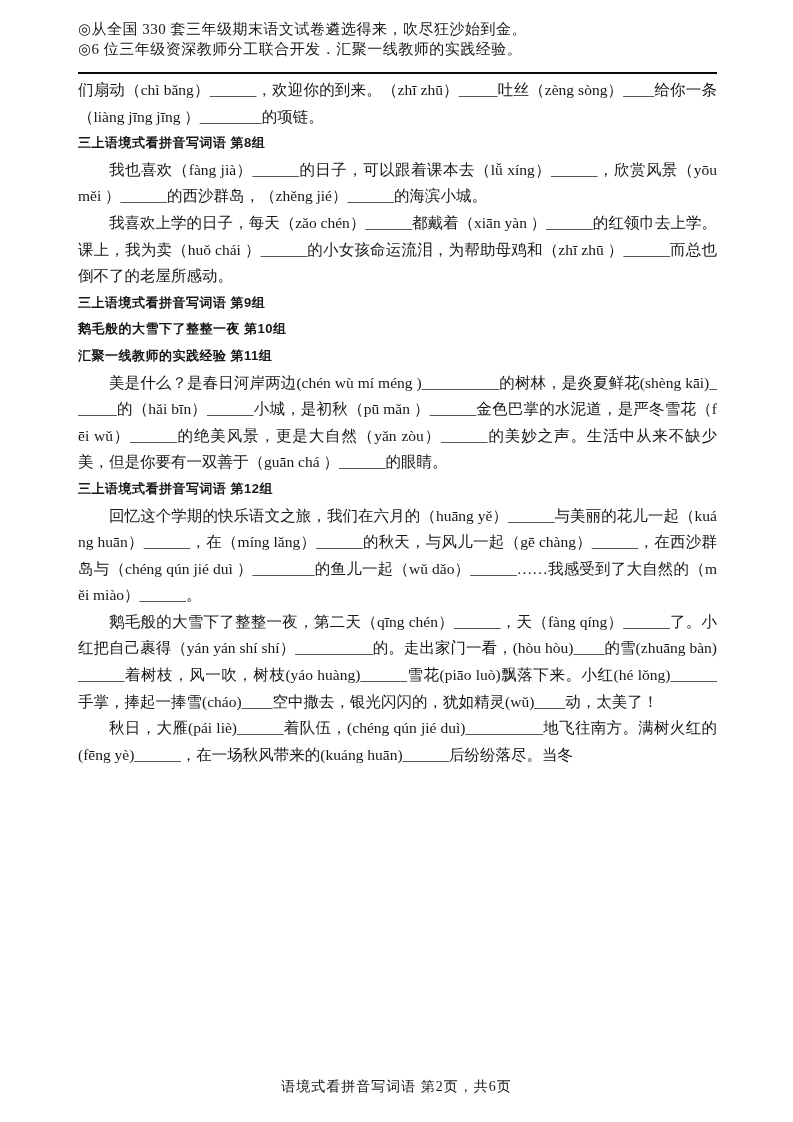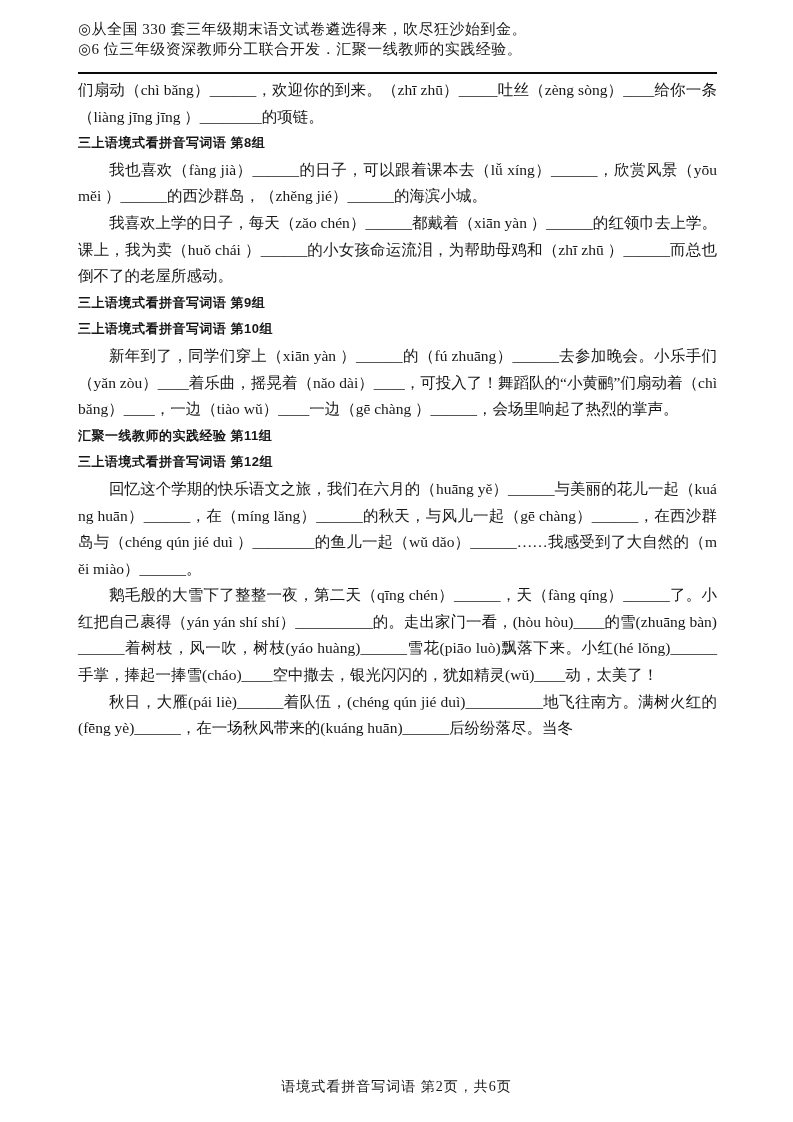--- a/index.html
+++ b/index.html
@@ -76,26 +76,26 @@
       <div class="group-heading">三上语境式看拼音写词语 第8组</div>
       <p>我也喜欢（fàng jià）______的日子，可以跟着课本去（lǚ xíng）______，欣赏风景（yōu měi ）______的西沙群岛，（zhěng jié）______的海滨小城。</p>
       <p>我喜欢上学的日子，每天（zǎo chén）______都戴着（xiān yàn ）______的红领巾去上学。课上，我为卖（huǒ chái ）______的小女孩命运流泪，为帮助母鸡和（zhī zhū ）______而总也倒不了的老屋所感动。</p>
     </div>
 
     <div>
       <div class="group-heading">三上语境式看拼音写词语 第9组</div>
     </div>
 
     <div>
-      <div class="group-heading">三上语境式看拼音写词语 第10组</div>
-      <p>新年到了，同学们穿上（xiān  yàn ）______的（fú zhuāng）______去参加晚会。小乐手们（yǎn  zòu）____着乐曲，摇晃着（nǎo dài）____，可投入了！舞蹈队的“小黄鹂”们扇动着（chì  bǎng）____，一边（tiào wǔ）____一边（gē  chàng ）______，会场里响起了热烈的掌声。</p>
+      <div class="group-heading">鹅毛般的大雪下了整整一夜 第10组</div>
     </div>
 
     <div>
       <div class="group-heading">汇聚一线教师的实践经验 第11组</div>
+      <p>美是什么？是春日河岸两边(chén wù mí méng )__________的树林，是炎夏鲜花(shèng kāi)______的（hǎi bīn）______小城，是初秋（pū mǎn ）______金色巴掌的水泥道，是严冬雪花（fēi wǔ）______的绝美风景，更是大自然（yǎn zòu）______的美妙之声。生活中从来不缺少美，但是你要有一双善于（guān chá ）______的眼睛。</p>
     </div>
 
     <div>
       <div class="group-heading">三上语境式看拼音写词语 第12组</div>
       <p>回忆这个学期的快乐语文之旅，我们在六月的（huāng yě）______与美丽的花儿一起（kuáng huān）______，在（míng lǎng）______的秋天，与风儿一起（gē chàng）______，在西沙群岛与（chéng qún jié duì ）________的鱼儿一起（wǔ dǎo）______……我感受到了大自然的（měi miào）______。</p>
     </div>
 
     <div>
       <p>鹅毛般的大雪下了整整一夜，第二天（qīng chén）______，天（fàng qíng）______了。小红把自己裹得（yán yán shí shí）__________的。走出家门一看，(hòu hòu)____的雪(zhuāng bàn)______着树枝，风一吹，树枝(yáo huàng)______雪花(piāo luò)飘落下来。小红(hé lǒng)______手掌，捧起一捧雪(cháo)____空中撒去，银光闪闪的，犹如精灵(wǔ)____动，太美了！</p>
     </div>

